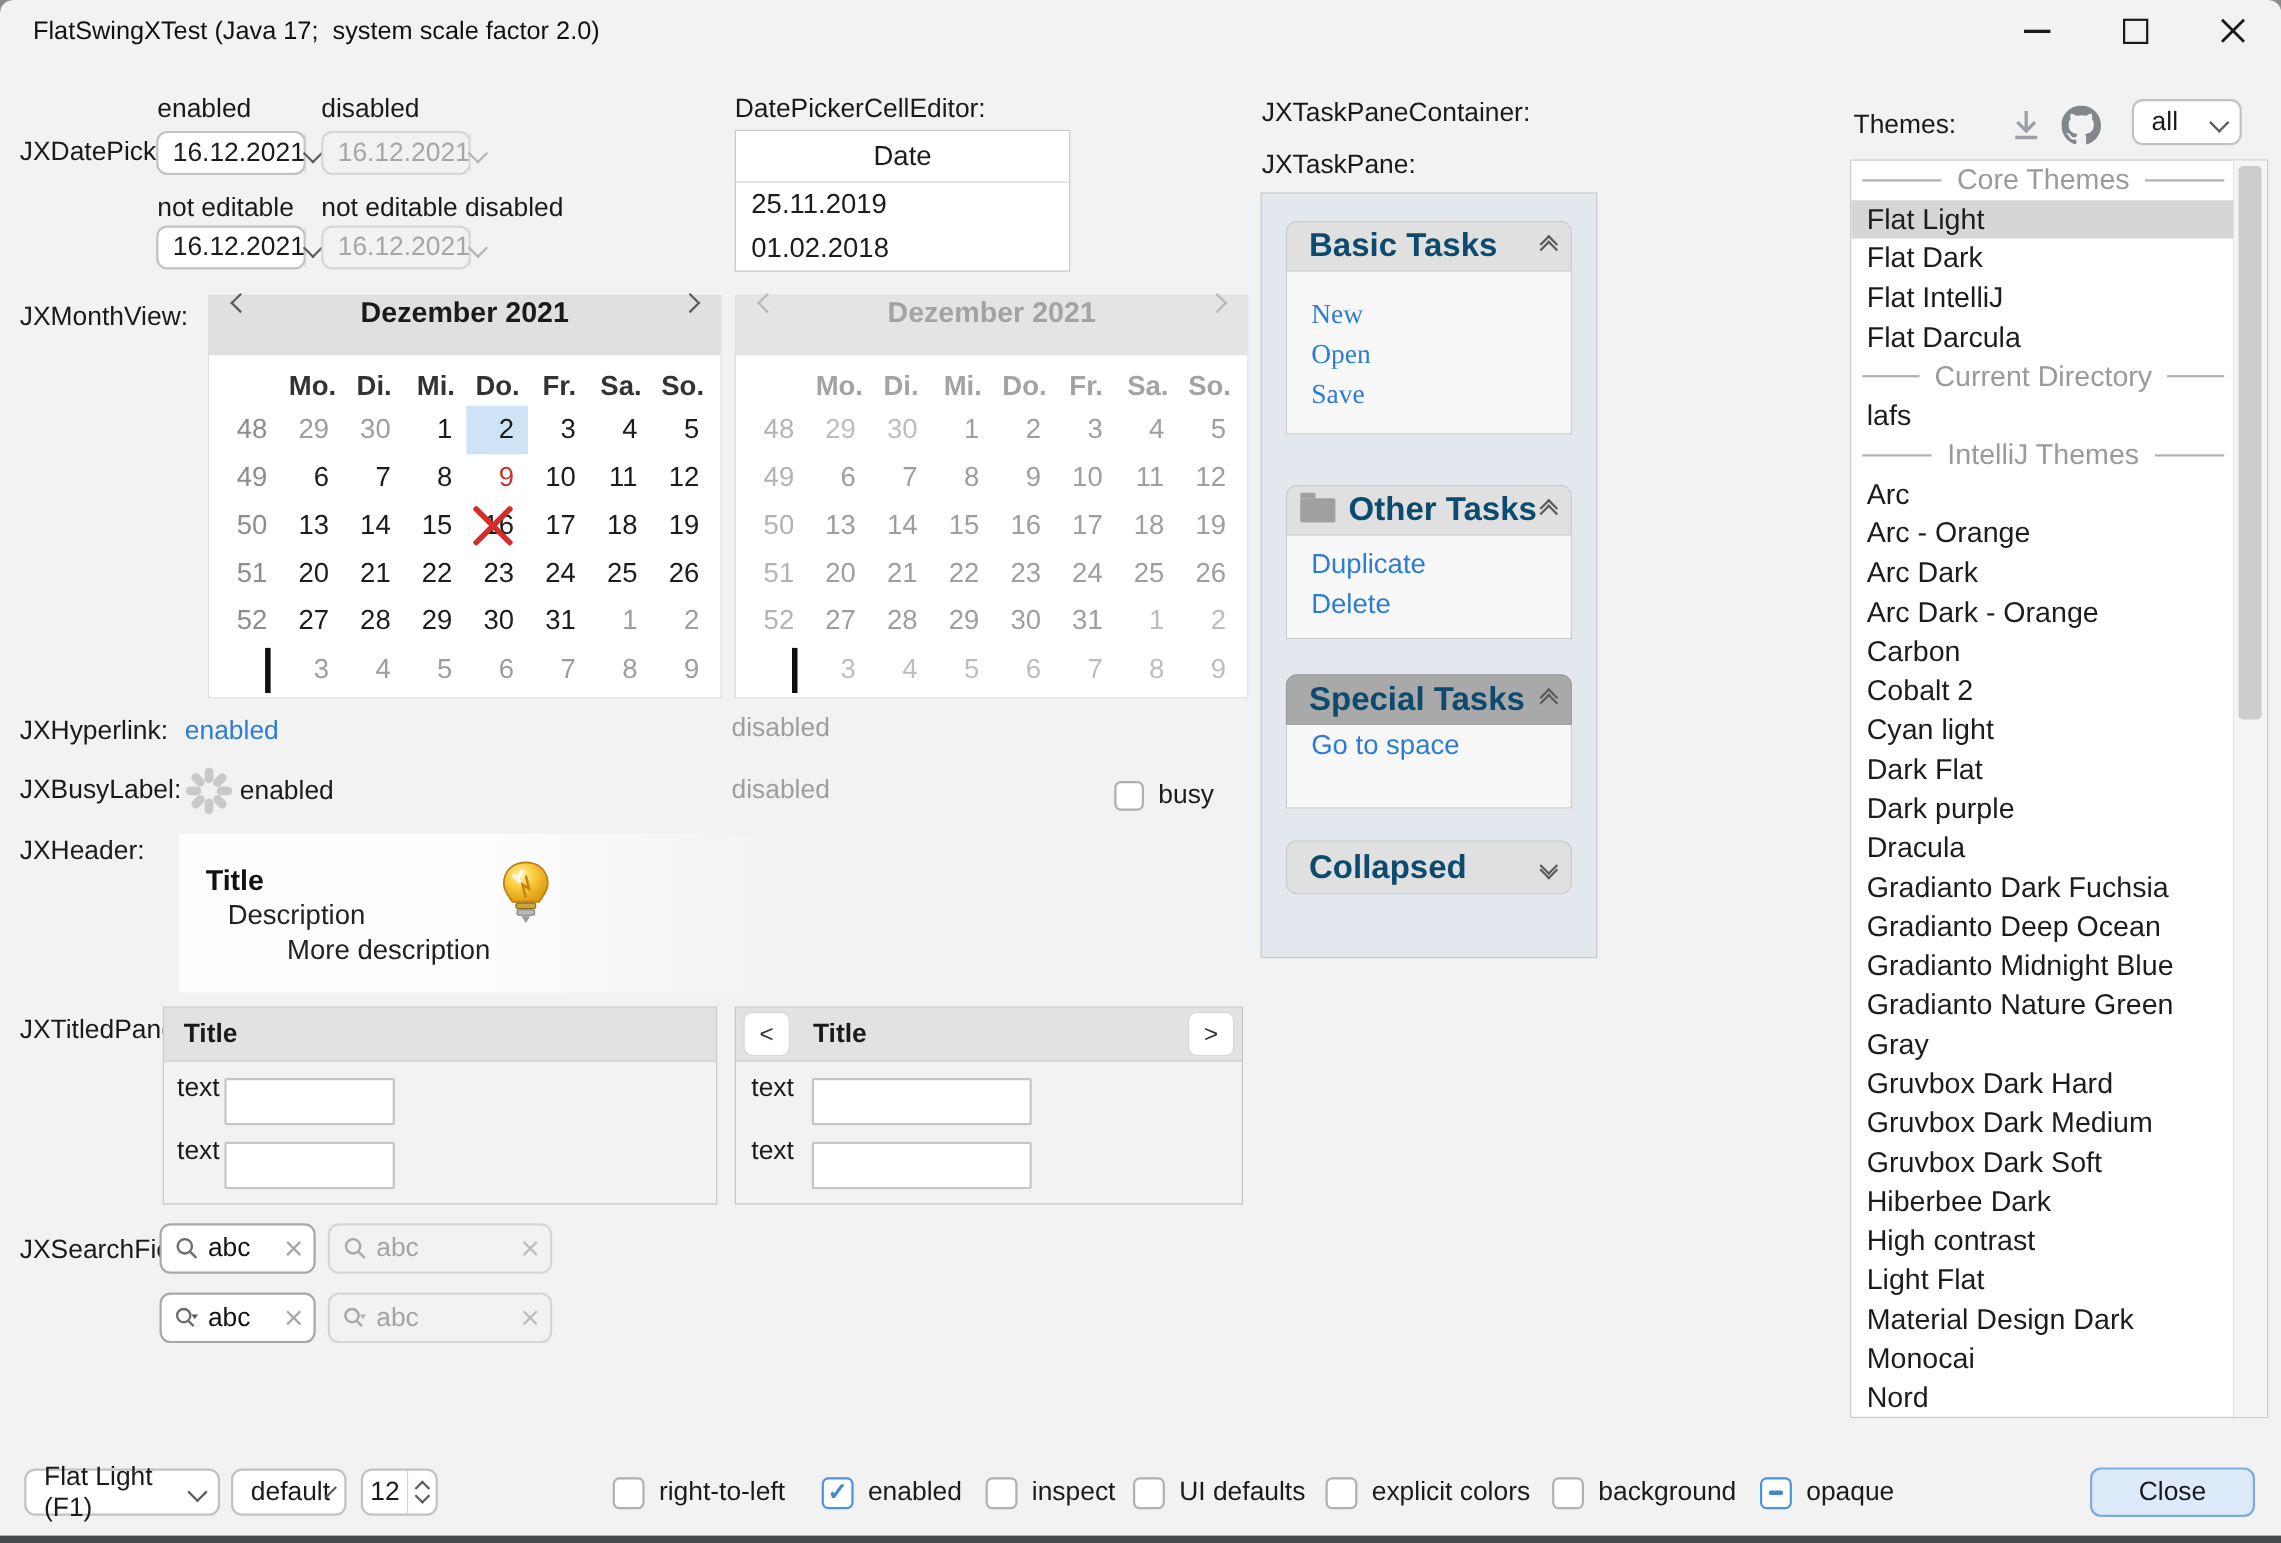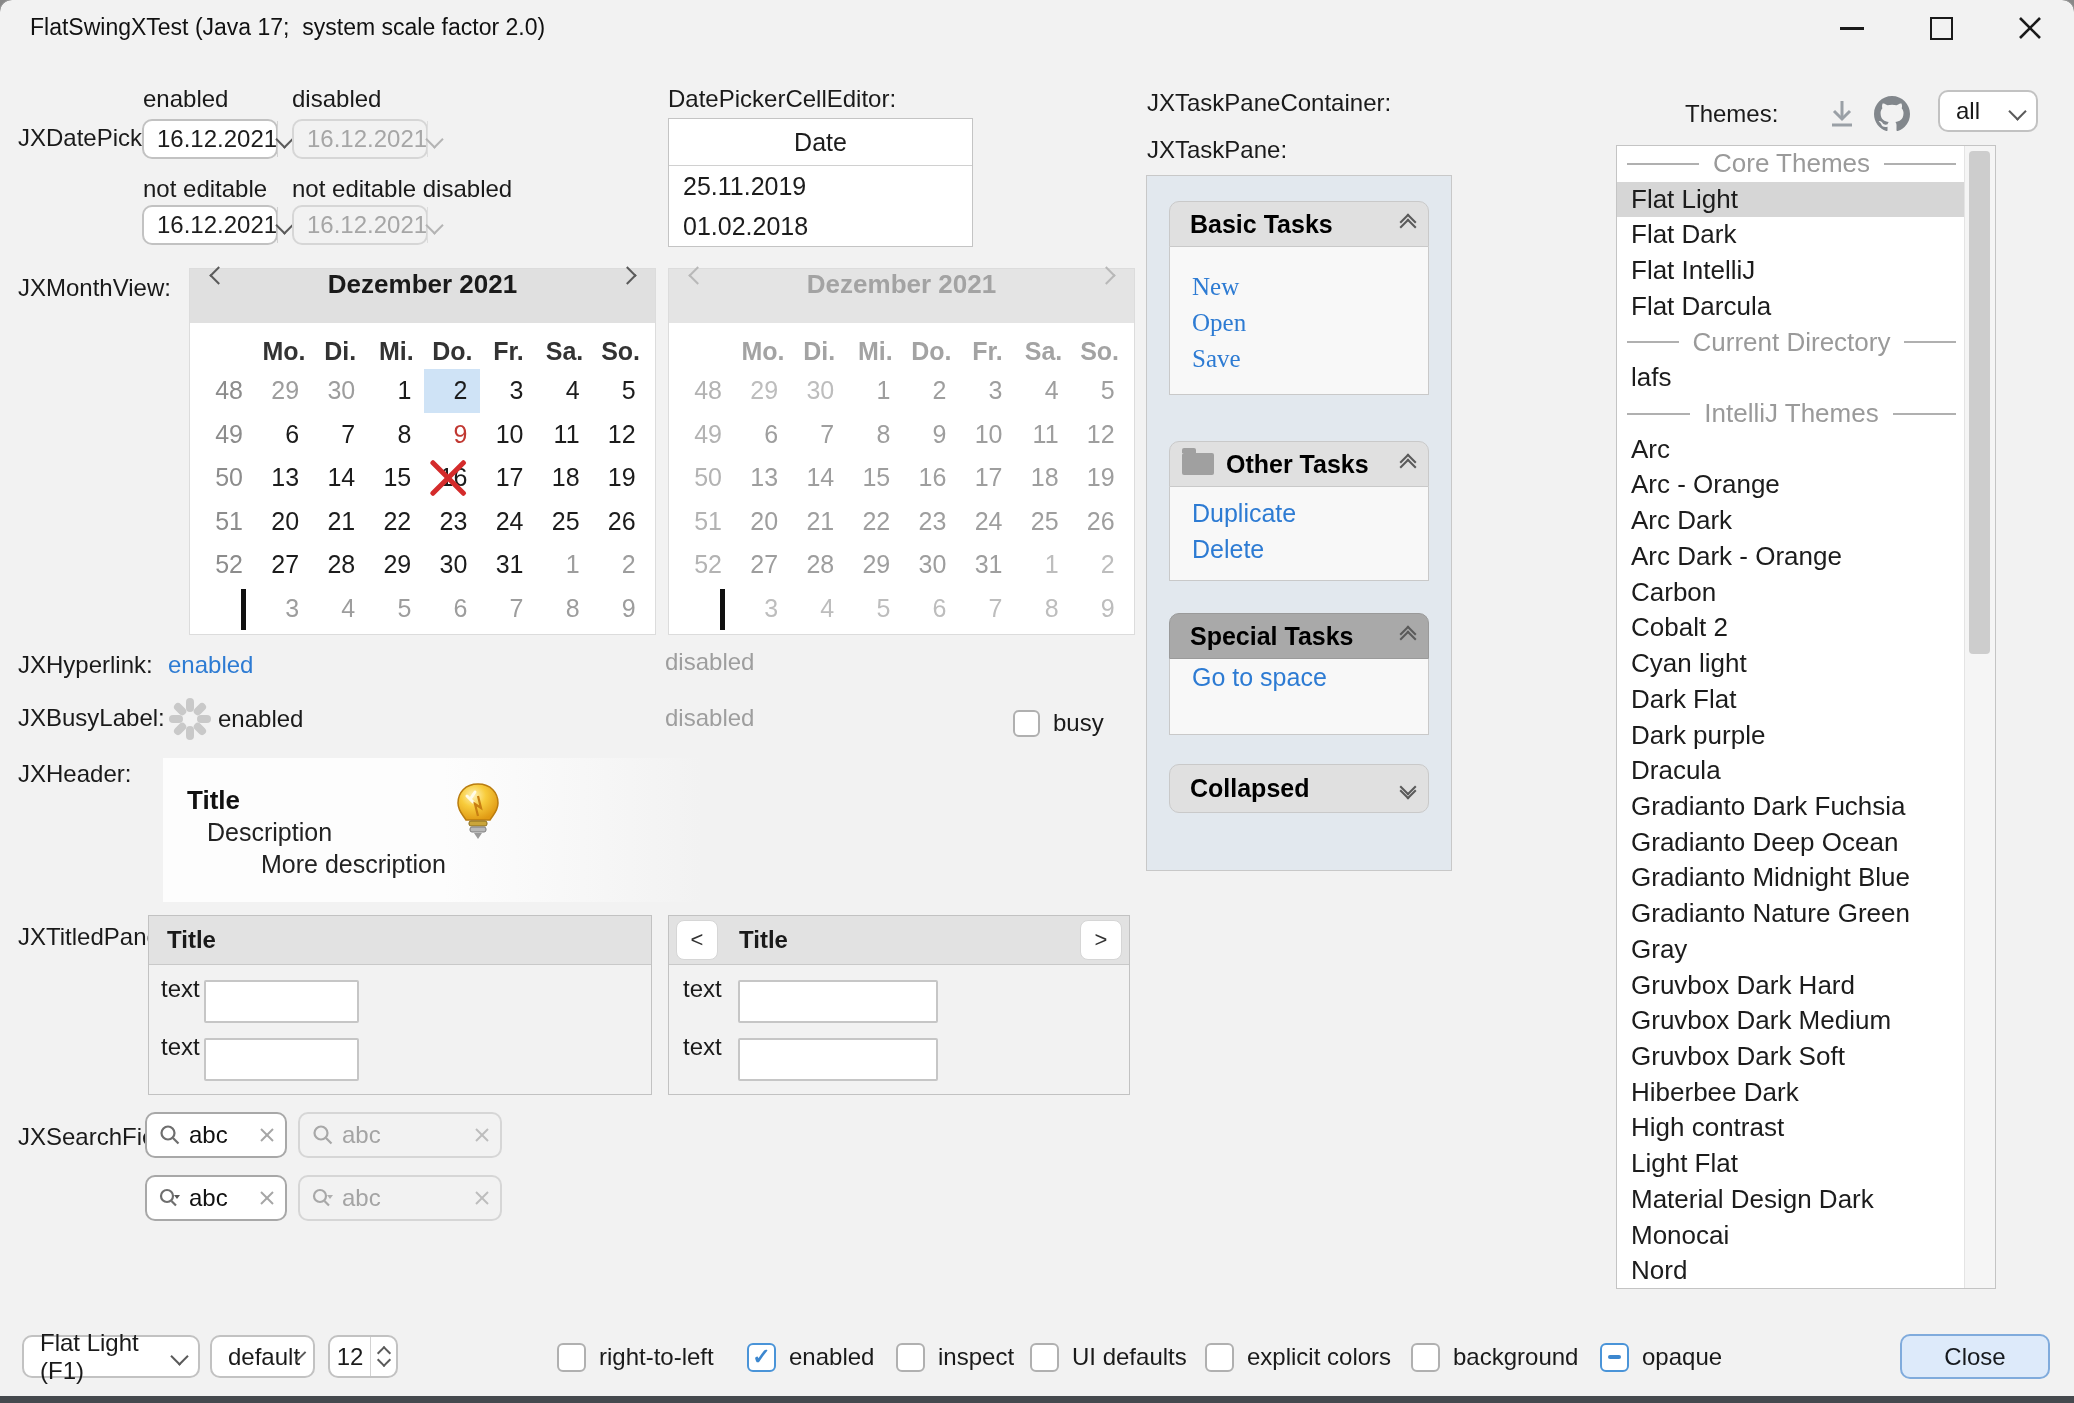--- a/index.html
+++ b/index.html
@@ -75,35 +75,35 @@
   .sfield{position:absolute;height:46px;background:#fff;border:2px solid #a8a8a8;border-radius:10px;box-sizing:border-box;
           display:flex;align-items:center;padding:0 10px 0 12px;gap:8px;}
   .sfield .txt{flex:1;font-size:24px;color:#111;}
   .sfield.disabled{background:#f2f2f2;border-color:#d6d6d6;}
   .sfield.disabled .txt{color:#a4a4a4;}
   
   .tpc{position:absolute;left:1146px;top:175px;width:306px;height:696px;background:#e2e8ee;border:1px solid #c8c8c8;box-sizing:border-box;}
   .pane{position:absolute;left:22px;width:260px;}
   .pane-head{height:46px;background:#e0e0e0;border:1px solid #c9c9c9;border-radius:10px 10px 0 0;display:flex;align-items:center;
              box-sizing:border-box;padding:0 14px 0 20px;}
-  .pane-head .pt{flex:1;font-size:25px;font-weight:bold;color:#000000;}
+  .pane-head .pt{flex:1;font-size:30px;font-weight:bold;color:#0c4a6e;}
   .pane-head.dark{background:#a9a9a9;border-color:#9a9a9a;}
   .pane-head.solo{border-radius:10px;}
   .pane-body{background:#f8f8f8;border:1px solid #c9c9c9;border-top:none;box-sizing:border-box;padding:14px 0 10px 22px;}
   .pane-link{font-size:25px;color:#2d7bd3;line-height:36px;cursor:default;}
   .dblchev{display:flex;flex-direction:column;align-items:center;}
   .dblchev .chev{width:10px;height:10px;border-width:2.5px;}
   .dblchev .chev:nth-child(2){margin-top:-7px;}
   .folder{width:32px;height:22px;background:#a0a0a0;border-radius:2px;position:relative;margin-right:12px;}
   .folder::before{content:"";position:absolute;left:0;top:-5px;width:14px;height:5px;background:#a0a0a0;border-radius:2px 2px 0 0;}
   
   .combo{position:absolute;background:#fff;border:2px solid #c2c2c2;border-radius:10px;box-sizing:border-box;
          display:flex;align-items:center;padding:0 12px 0 16px;}
   .combo .cv{flex:1;font-size:24px;color:#1a1a1a;}
-  .tlist{position:absolute;left:1616px;top:145px;width:380px;height:1144px;background:#fff;border:1px solid #c4c4c4;box-sizing:border-box;}
+  .tlist{position:absolute;left:1682px;top:145px;width:380px;height:1144px;background:#fff;border:1px solid #c4c4c4;box-sizing:border-box;}
   .tl-viewport{position:absolute;left:0;top:0;width:349px;height:100%;overflow:hidden;}
   .tl-row{height:35.72px;line-height:35.72px;font-size:26px;color:#1c1c1c;padding-left:14px;white-space:nowrap;}
   .tl-row.selected{background:#d6d6d6;}
   .tl-sep{display:flex;align-items:center;gap:14px;padding:0 10px;color:#9a9a9a;}
   .tl-sep .ln{flex:1;height:2px;background:#b0b0b0;}
   .tl-sep .sep-lbl{font-size:26px;line-height:35.72px;}
   .tl-scroll{position:absolute;right:0;top:0;width:30px;height:100%;background:#f5f5f5;border-left:1px solid #e4e4e4;}
   .tl-thumb{position:absolute;left:4px;width:21px;background:#cdcdcd;border-radius:4px;}
   
   .cbwrap{position:absolute;top:1335px;height:44px;display:flex;align-items:center;gap:13px;}

